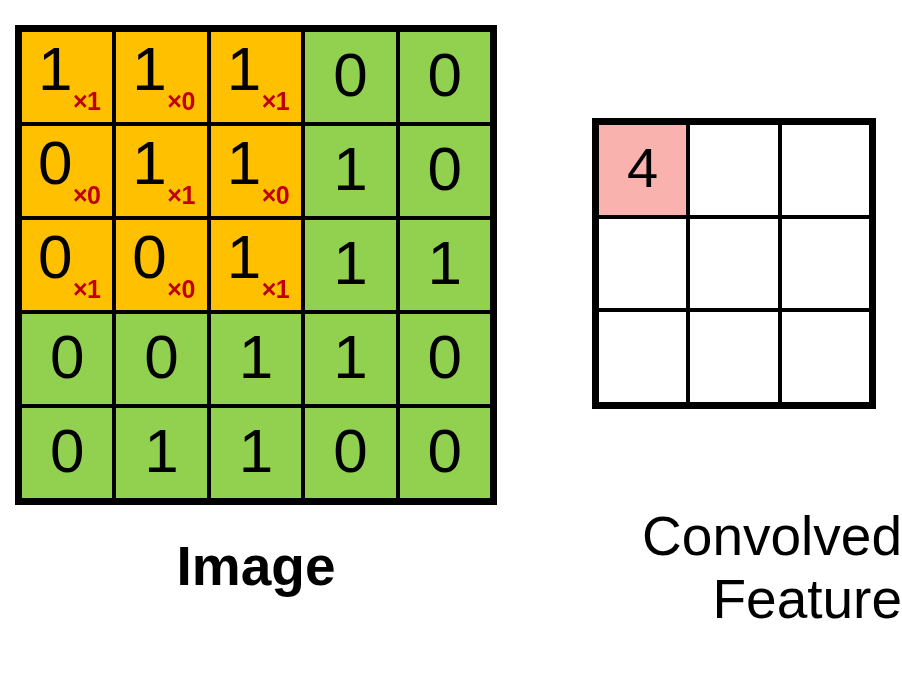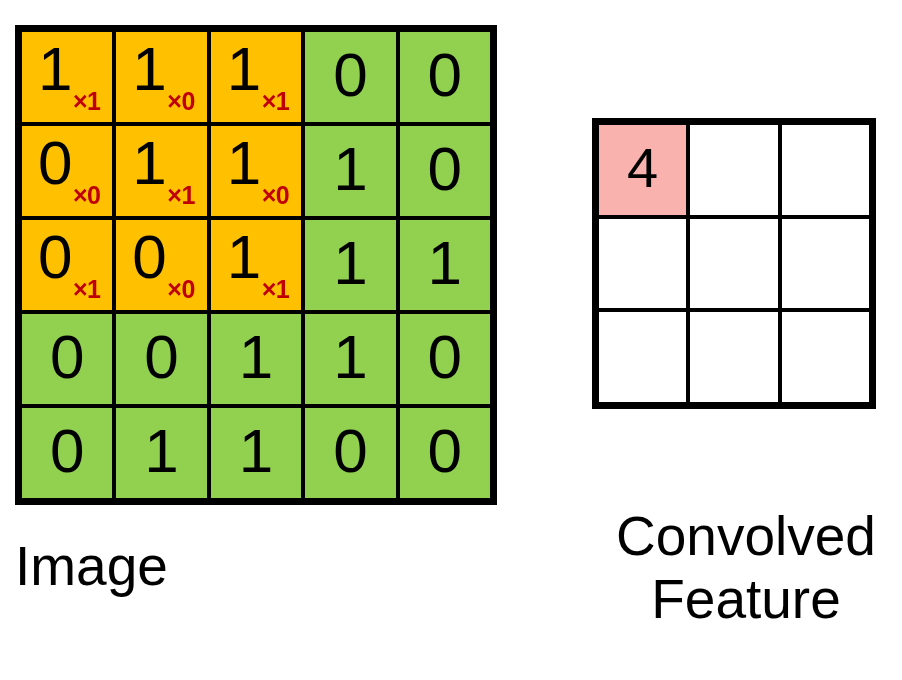--- a/index.html
+++ b/index.html
@@ -109,26 +109,28 @@
     font-family: "Liberation Sans", sans-serif;
     font-size: 55px;
     line-height: 1.15;
     color: #000000;
     white-space: pre-line;
   }
   #image-caption {
     left: 15px;
     top: 535px;
     width: 482px;
+    text-align: center;
+    font-weight: bold;
   }
   #feature-caption {
     left: 560px;
     top: 505px;
     width: 342px;
-    text-align: center;
+    text-align: right;
     padding-left: 30px;
     box-sizing: border-box;
   }
 </style>
 </head>
 <body>
 
 <div id="image-matrix">
     <div class="cell kernel">
       <span class="cell-value">1</span>

